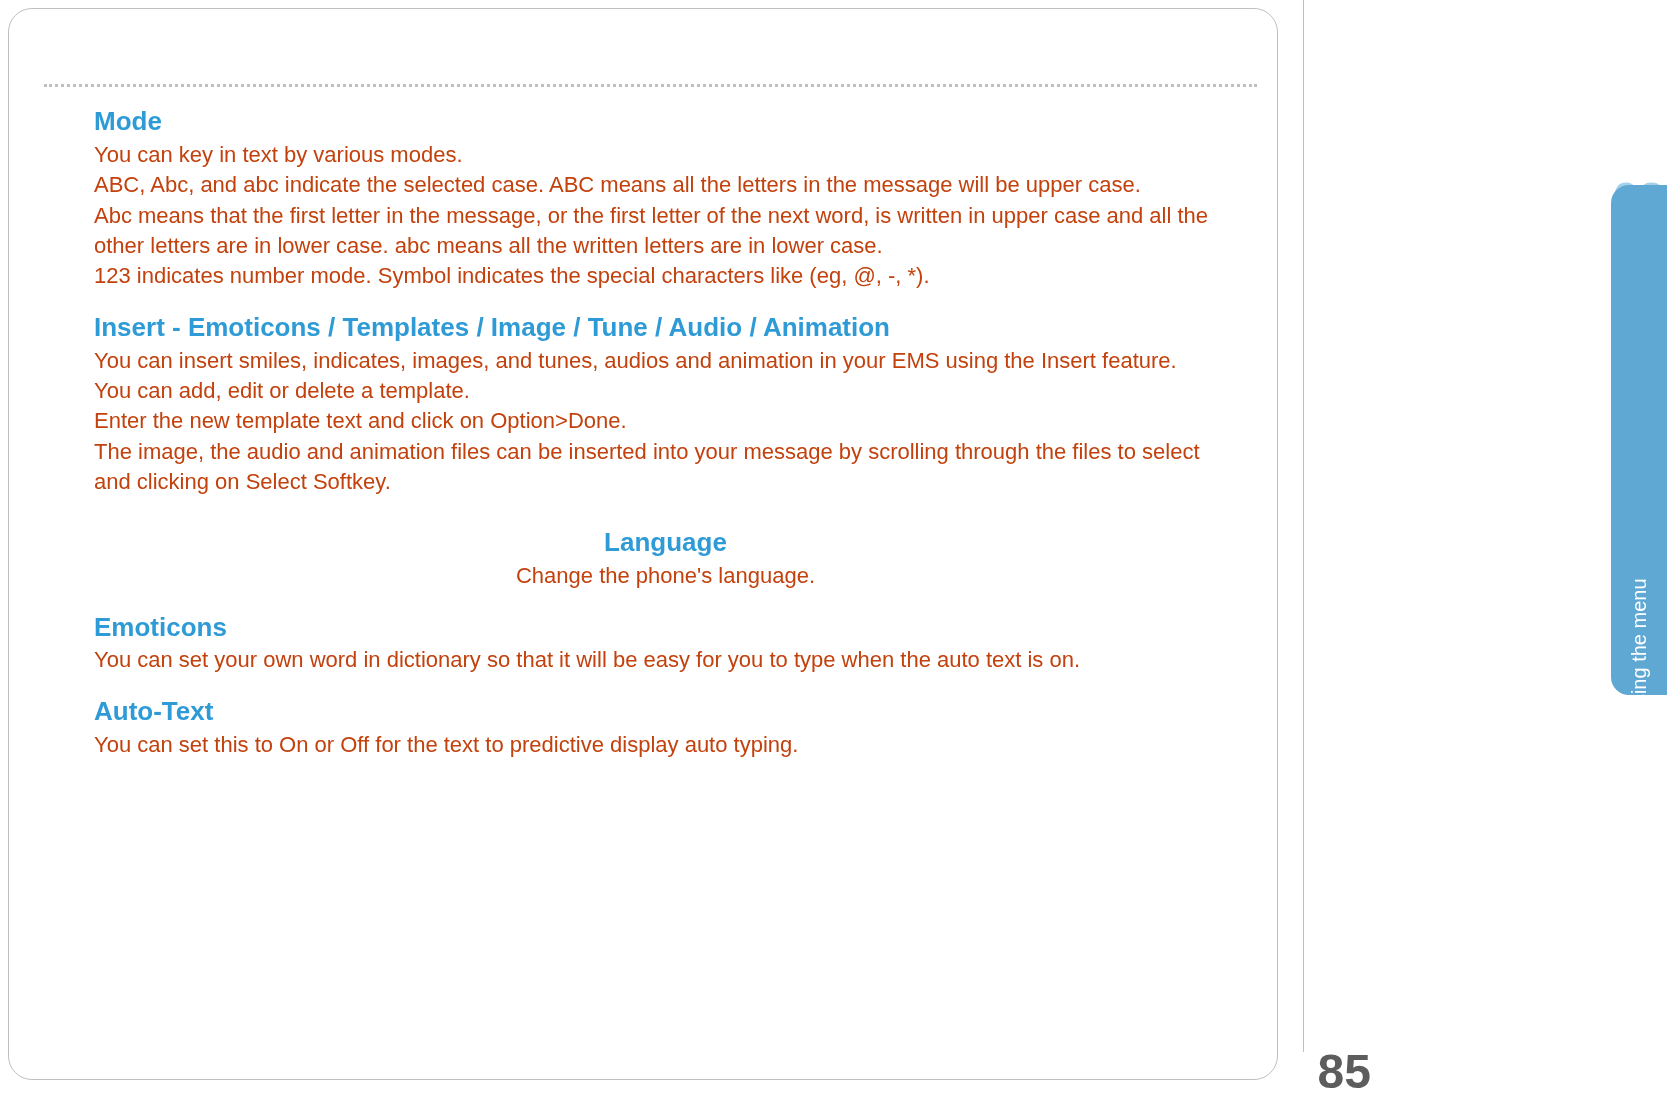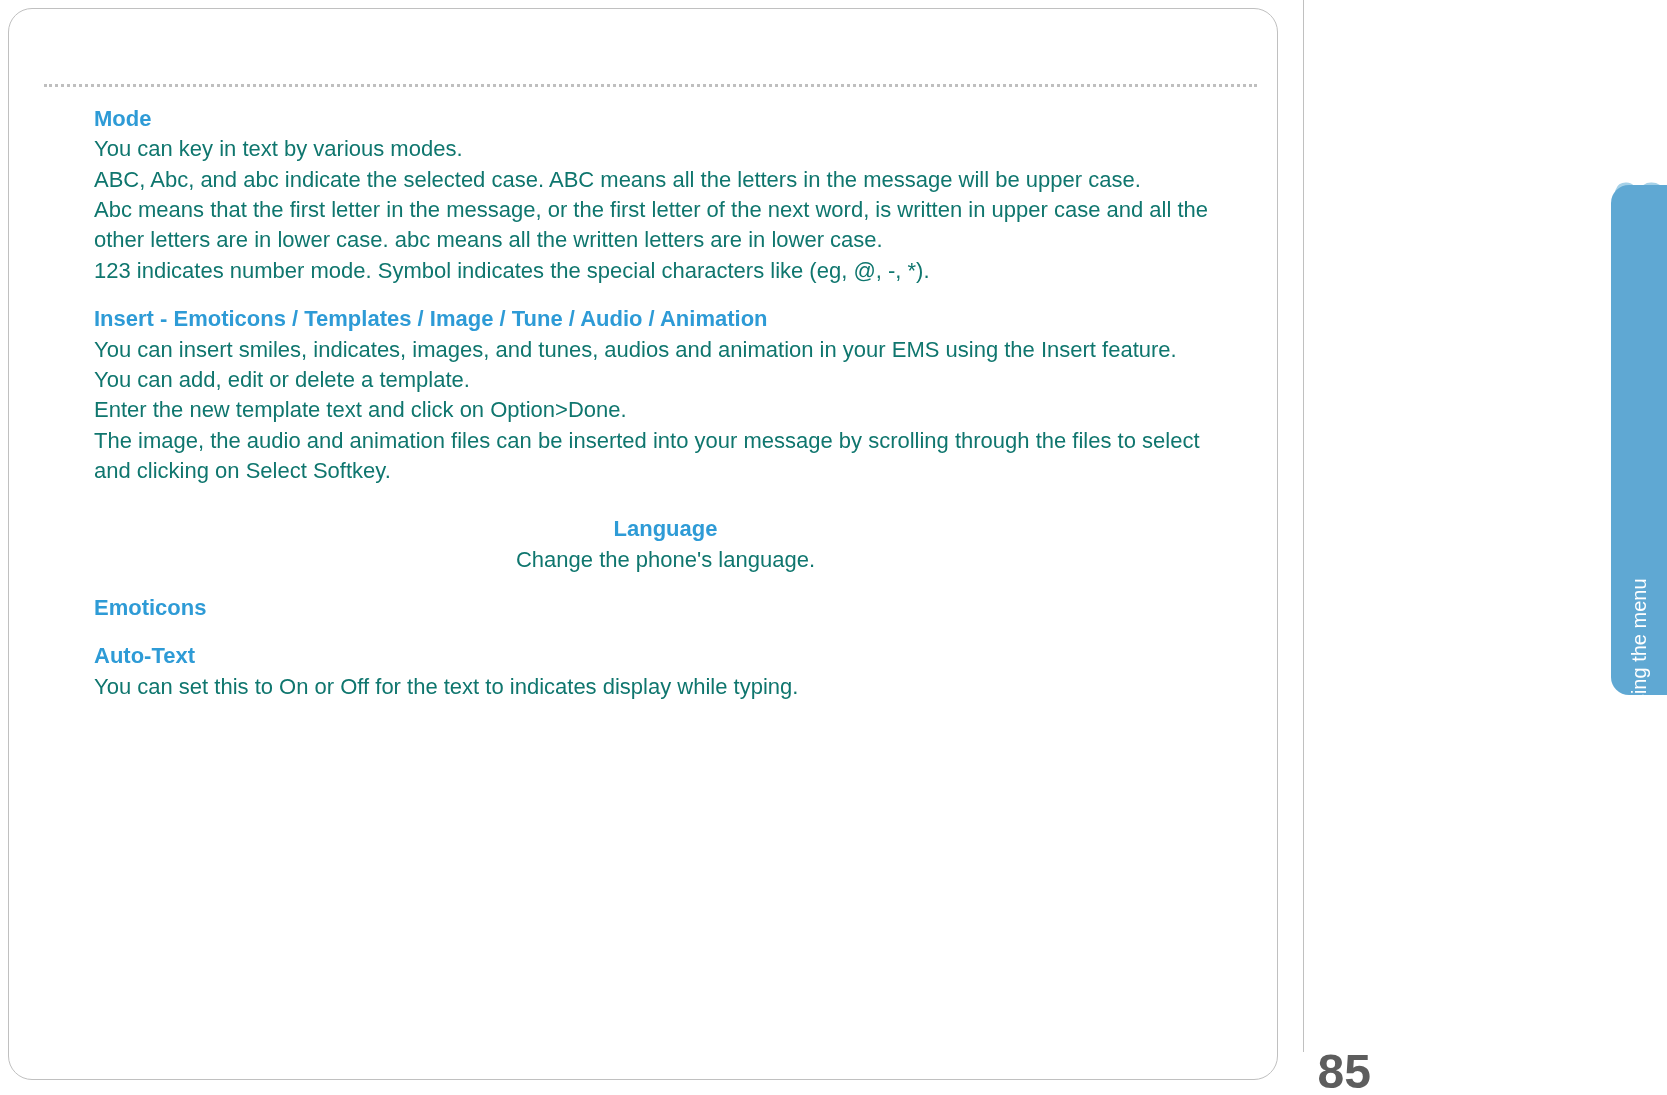--- a/index.html
+++ b/index.html
@@ -40,24 +40,24 @@
       font-size: 22px;
       line-height: 1.38;
       color: #58595b;
     }
     .section {
       margin-bottom: 18px;
     }
     .section-heading {
       color: #2e9bd6;
       font-weight: bold;
-      font-size: 22px;
+      font-size: 26px;
     }
     .body-text {
-      color: #0f766e;
+      color: #c2410c;
     }
     .side-tab {
       position: absolute;
       top: 185px;
       right: 0;
       width: 56px;
       height: 510px;
       background: #5fa8d3;
       border-top-left-radius: 18px;
       border-bottom-left-radius: 18px;
@@ -129,25 +129,26 @@
 
     <div class="section" style="margin-top:28px;text-align:center;">
       <div class="section-heading">Language</div>
       <div class="body-text">
           <div>Change the phone's language.</div>
         </div>
     </div>
 
     <div class="section">
       <div class="section-heading">Emoticons</div>
+      <div class="body-text">You can set your own word in dictionary so that it will be easy for you to type when the auto text is on.</div>
     </div>
 
     <div class="section">
       <div class="section-heading">Auto-Text</div>
-      <div class="body-text">You can set this to On or Off for the text to indicates display while typing.</div>
+      <div class="body-text">You can set this to On or Off for the text to predictive display auto typing.</div>
     </div>
 
   </div>
 </div>
 
 <div class="side-line"></div>
 
 <div class="chapter-number">03</div>
 
 <div class="side-tab">

